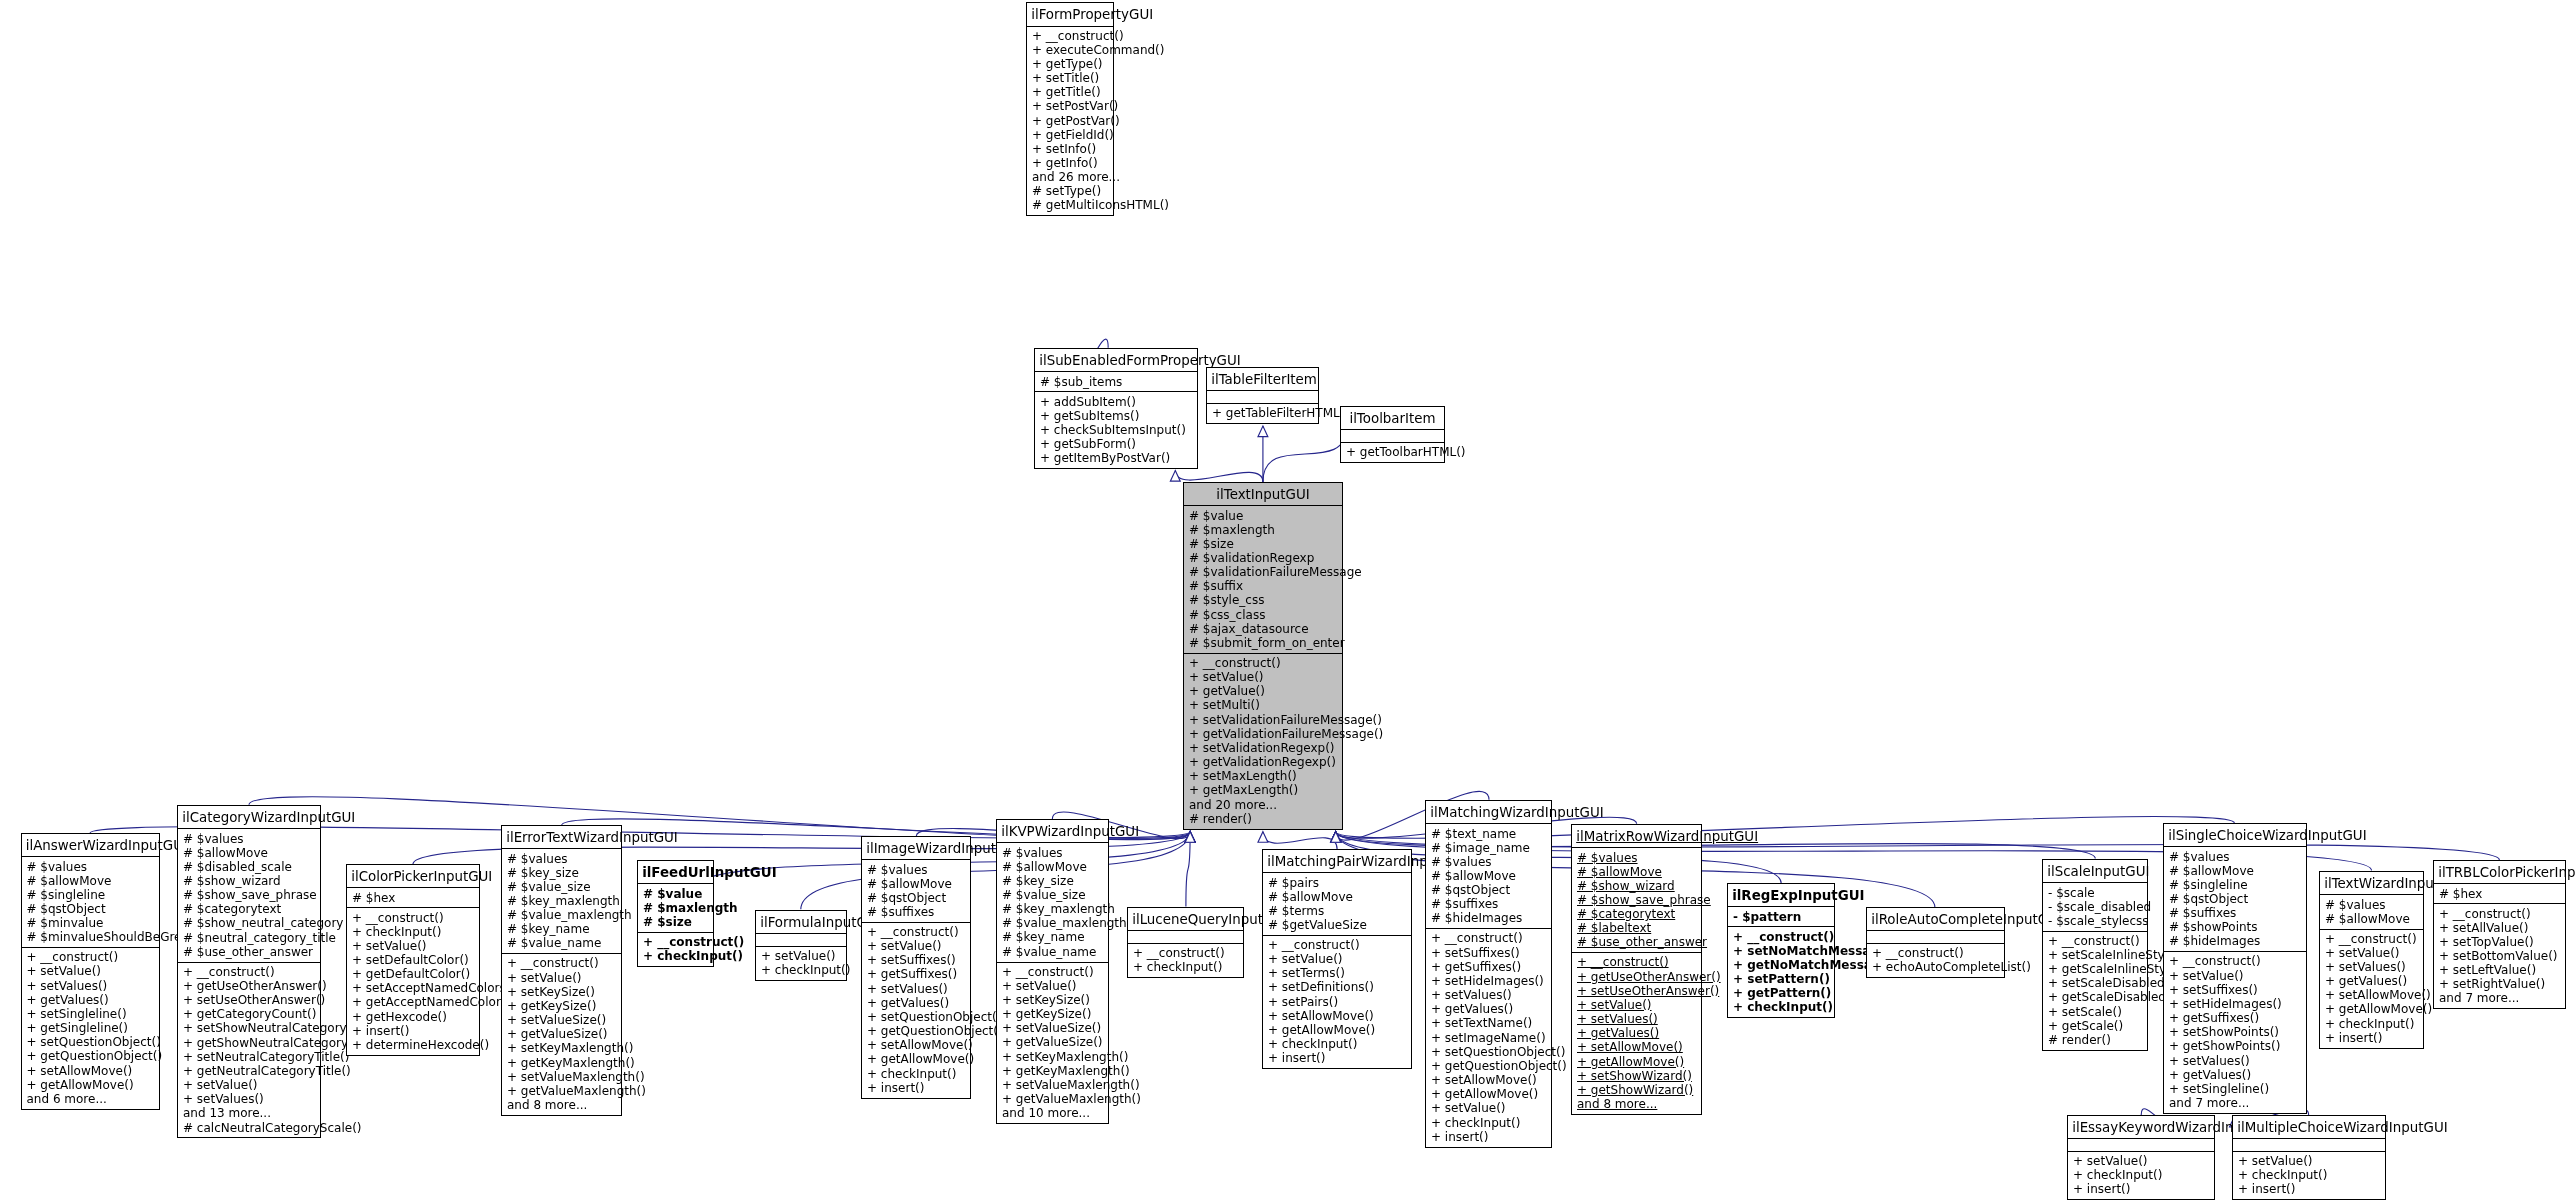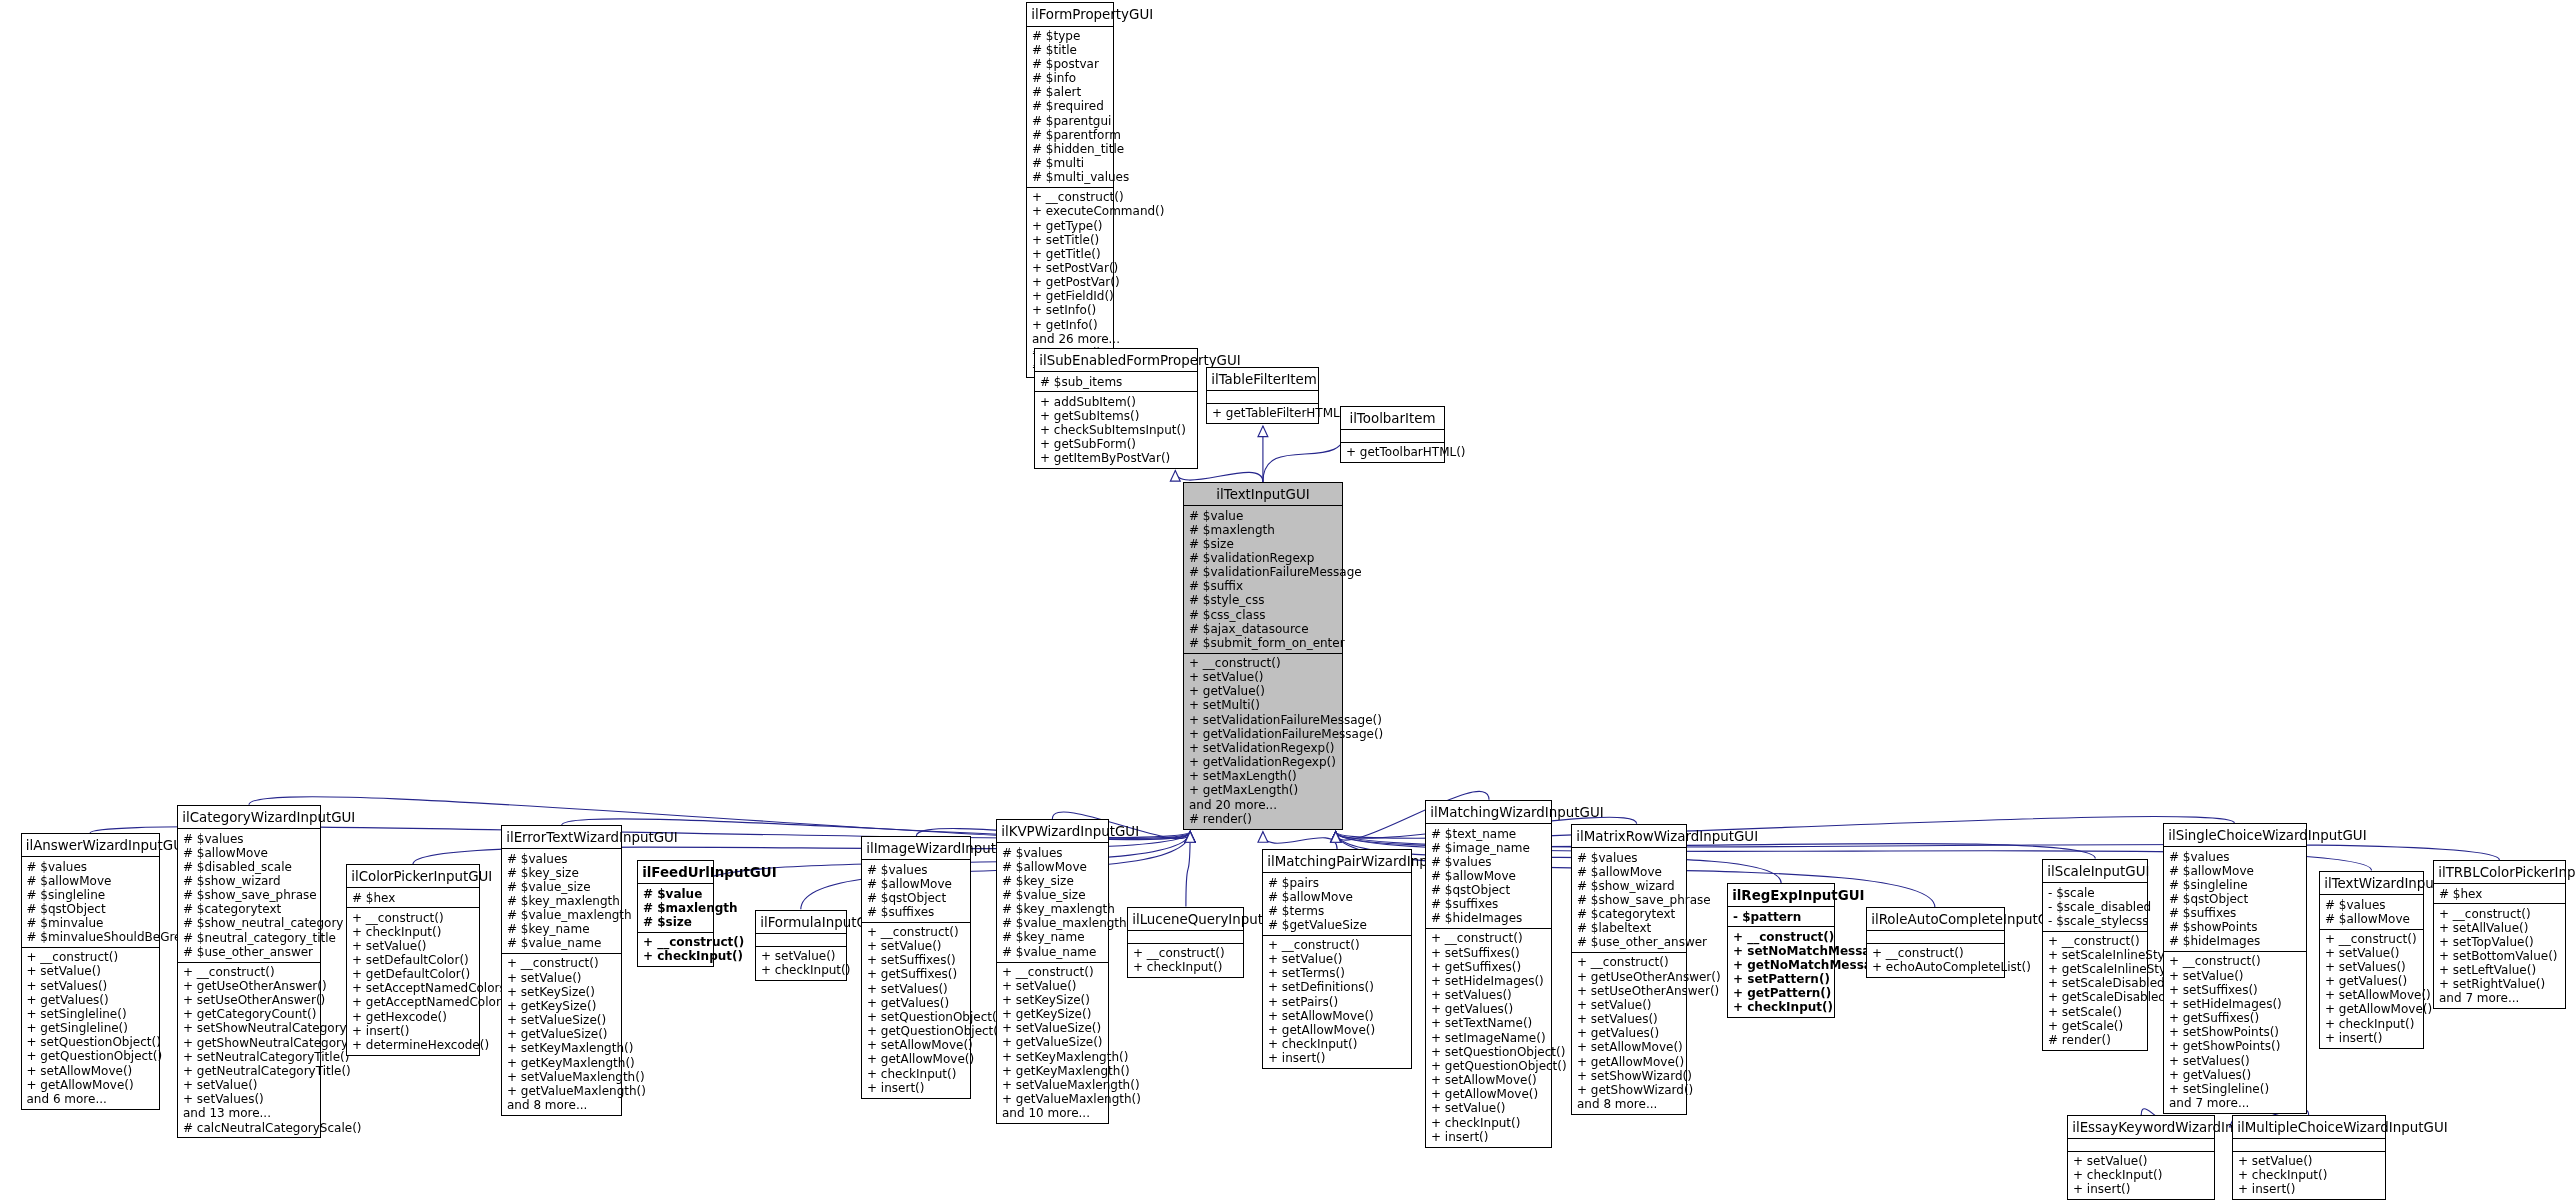--- a/index.html
+++ b/index.html
@@ -65,33 +65,20 @@
       <polygon points="1890,1177 1897,1192 1883,1192" fill="#ffffff" stroke="#26268c" stroke-width="1.6"></polygon>
       <path d="M 3030 1578 C 3030 1546.9, 3070 1611.1, 3070 1580" fill="none" stroke="#26268c" stroke-width="1.6"></path>
       <polygon points="3070,1580 3077,1595 3063,1595" fill="#ffffff" stroke="#26268c" stroke-width="1.6"></polygon>
       <path d="M 3267 1578 C 3267 1546.9, 3162 1611.1, 3162 1580" fill="none" stroke="#26268c" stroke-width="1.6"></path>
       <polygon points="3162,1580 3169,1595 3155,1595" fill="#ffffff" stroke="#26268c" stroke-width="1.6"></polygon>
     </svg>
   <div id="boxes">
       <div class="uml" style="left: 1026px; top: 2.1px; width: 88px;">
         <div class="title">ilFormPropertyGUI</div>
         <div class="sec">
-          <div class="row"># $type</div>
-          <div class="row"># $title</div>
-          <div class="row"># $postvar</div>
-          <div class="row"># $info</div>
-          <div class="row"># $alert</div>
-          <div class="row"># $required</div>
-          <div class="row"># $parentgui</div>
-          <div class="row"># $parentform</div>
-          <div class="row"># $hidden_title</div>
-          <div class="row"># $multi</div>
-          <div class="row"># $multi_values</div>
-        </div>
-        <div class="sec">
           <div class="row">+ __construct()</div>
           <div class="row">+ executeCommand()</div>
           <div class="row">+ getType()</div>
           <div class="row">+ setTitle()</div>
           <div class="row">+ getTitle()</div>
           <div class="row">+ setPostVar()</div>
           <div class="row">+ getPostVar()</div>
           <div class="row">+ getFieldId()</div>
           <div class="row">+ setInfo()</div>
           <div class="row">+ getInfo()</div>
@@ -370,21 +357,21 @@
           <div class="row">+ setImageName()</div>
           <div class="row">+ setQuestionObject()</div>
           <div class="row">+ getQuestionObject()</div>
           <div class="row">+ setAllowMove()</div>
           <div class="row">+ getAllowMove()</div>
           <div class="row">+ setValue()</div>
           <div class="row">+ checkInput()</div>
           <div class="row">+ insert()</div>
         </div>
       </div>
-      <div class="uml" style="left: 1571px; top: 824px; width: 116px;">
+      <div class="uml" style="left: 1571px; top: 824px; width: 131px; text-decoration: underline;">
         <div class="title">ilMatrixRowWizardInputGUI</div>
         <div class="sec">
           <div class="row"># $values</div>
           <div class="row"># $allowMove</div>
           <div class="row"># $show_wizard</div>
           <div class="row"># $show_save_phrase</div>
           <div class="row"># $categorytext</div>
           <div class="row"># $labeltext</div>
           <div class="row"># $use_other_answer</div>
         </div>

